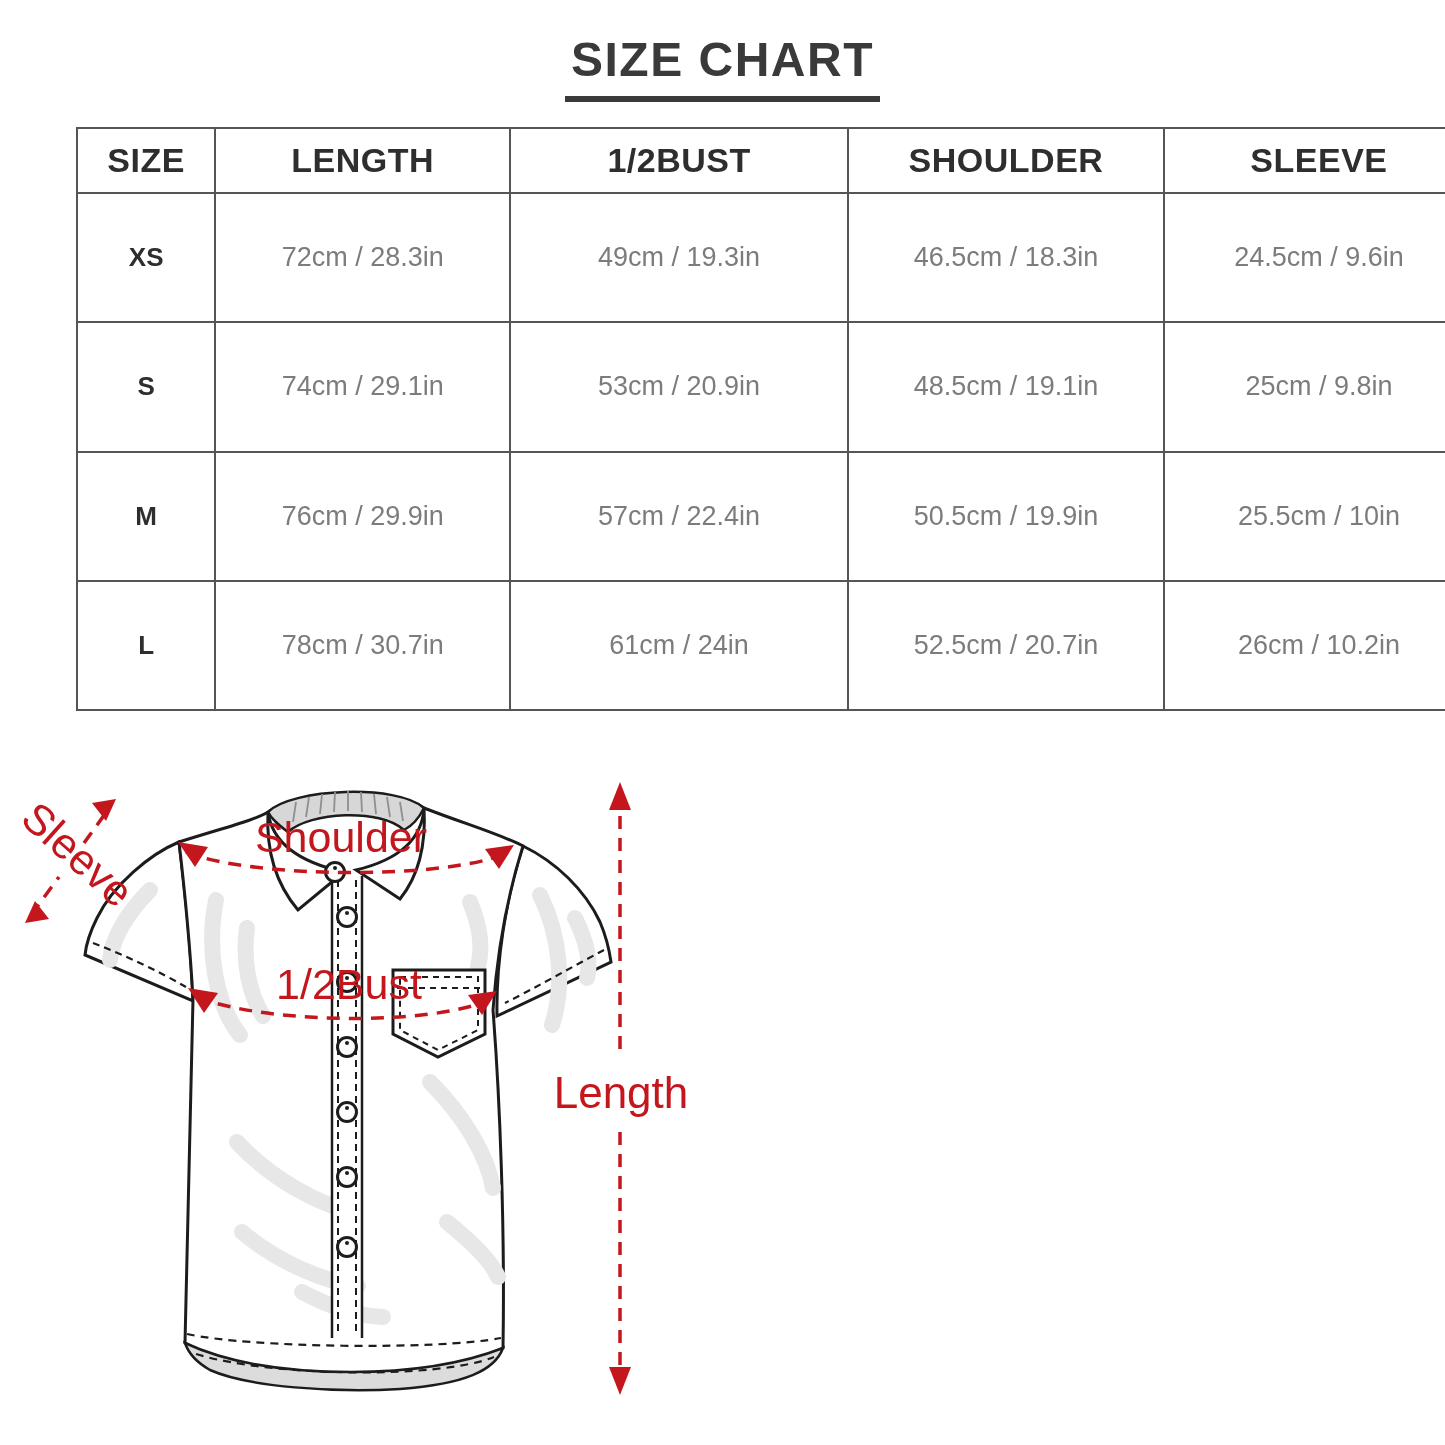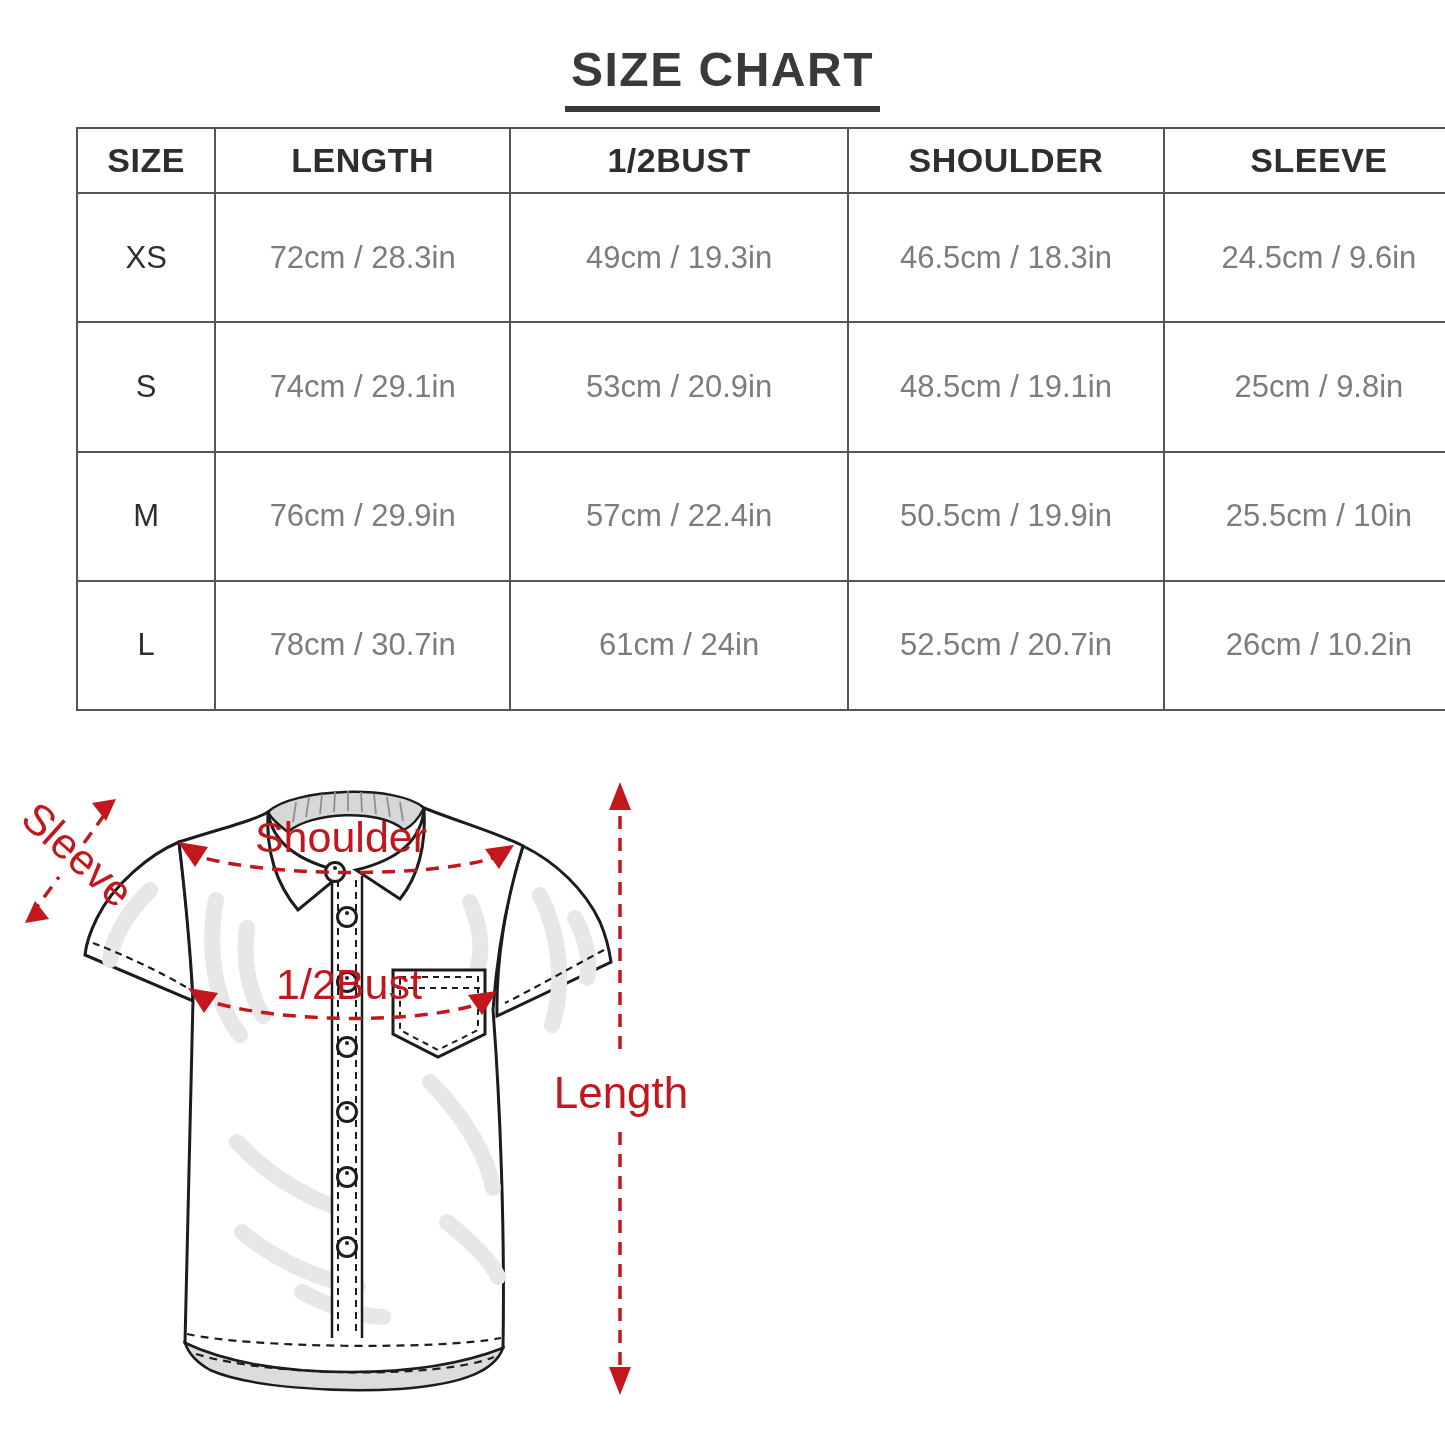--- a/index.html
+++ b/index.html
@@ -2,30 +2,30 @@
 <html><head>
 <meta charset="utf-8">
 <style>
   html,body{margin:0;padding:0;background:#ffffff;}
   #page{position:relative;width:1445px;height:1445px;background:#ffffff;overflow:hidden;
         font-family:"Liberation Sans", sans-serif;}
 
   
   .title-wrap{position:absolute;top:32px;left:0;width:100%;text-align:center;}
   .title{display:inline-block;font-size:48px;font-weight:bold;color:#3a3a3a;
-         letter-spacing:1.5px;border-bottom:6px solid #3a3a3a;padding:0 6px 9px 6px;margin-top:10px;}
+         letter-spacing:1.5px;border-bottom:6px solid #3a3a3a;padding:0 6px 9px 6px;}
 
   
   table.size-table{position:absolute;left:76px;top:127px;width:1399px;height:584px;
         border-collapse:collapse;table-layout:fixed;}
   .size-table th,.size-table td{border:2px solid #555555;text-align:center;vertical-align:middle;
         padding:0;overflow:hidden;white-space:nowrap;}
   .size-table th{font-size:34px;font-weight:bold;color:#2e2e2e;letter-spacing:0.5px;height:63px;}
-  .size-table td.size-cell{font-size:31px;font-weight:normal;color:#2e2e2e;}
-  .size-table td.val-cell{font-size:31px;font-weight:normal;color:#7c7c7c;}
+  .size-table td.size-cell{font-size:26px;font-weight:bold;color:#2e2e2e;}
+  .size-table td.val-cell{font-size:27px;font-weight:normal;color:#7c7c7c;}
 
   
   .note{position:absolute;left:712px;top:958px;width:700px;font-size:42px;line-height:61px;
         color:#7e7e7e;}
   .note b{font-weight:bold;color:#6f6f6f;}
 
   
   .shirt-svg{position:absolute;left:0;top:750px;width:720px;height:700px;}
   .red-label{font-family:"Liberation Sans", sans-serif;fill:#c3171d;}
 </style>

